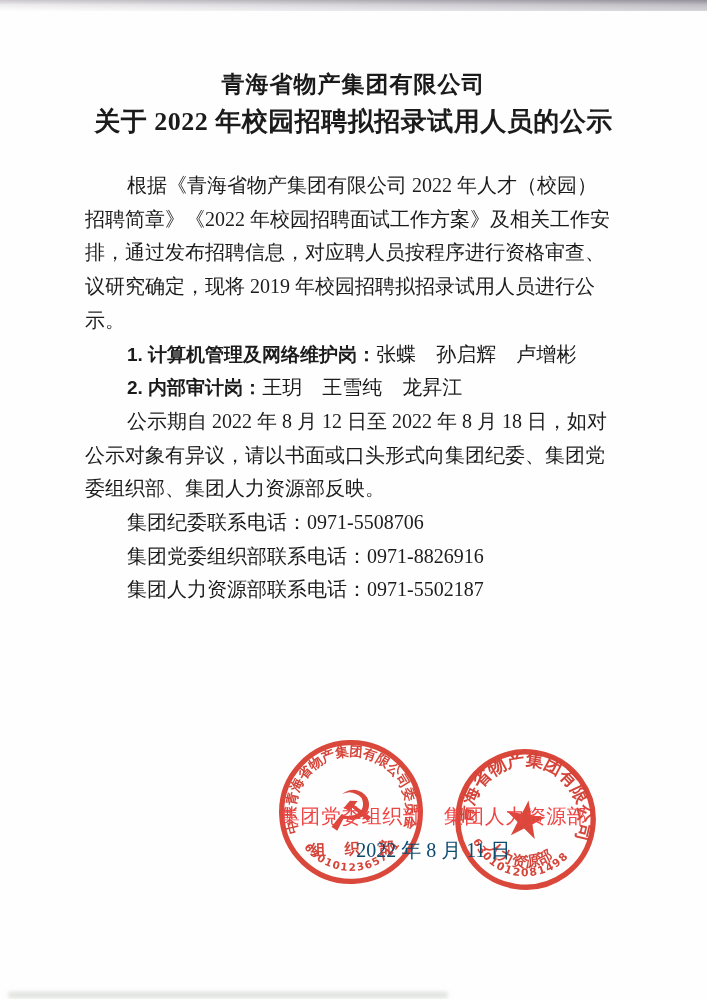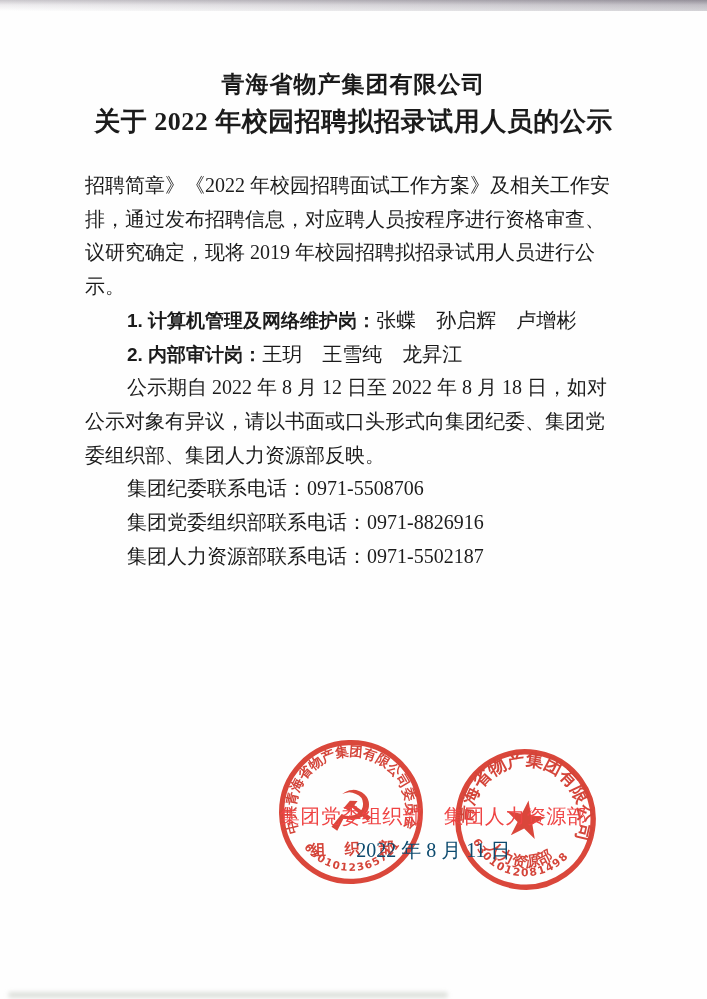--- a/index.html
+++ b/index.html
@@ -87,20 +87,21 @@
 </head>
 <body>
 
 <div class="page">
   <div class="scan-top"></div>
 
   <div class="doc-title">青海省物产集团有限公司</div>
   <div class="doc-subtitle">关于 2022 年校园招聘拟招录试用人员的公示</div>
 
   <div class="body-text">
+    <div class="line ind">根据《青海省物产集团有限公司 2022 年人才（校园）</div>
     <div class="line">招聘简章》《2022 年校园招聘面试工作方案》及相关工作安</div>
     <div class="line">排，通过发布招聘信息，对应聘人员按程序进行资格审查、</div>
     <div class="line">议研究确定，现将 2019 年校园招聘拟招录试用人员进行公</div>
     <div class="line">示。</div>
 
     <div class="line ind"><span class="pos-label">1. 计算机管理及网络维护岗：</span><span>张蝶　孙启辉　卢增彬</span></div>
     <div class="line ind"><span class="pos-label">2. 内部审计岗：</span><span>王玥　王雪纯　龙昇江</span></div>
 
     <div class="line ind">公示期自 2022 年 8 月 12 日至 2022 年 8 月 18 日，如对</div>
     <div class="line">公示对象有异议，请以书面或口头形式向集团纪委、集团党</div>

